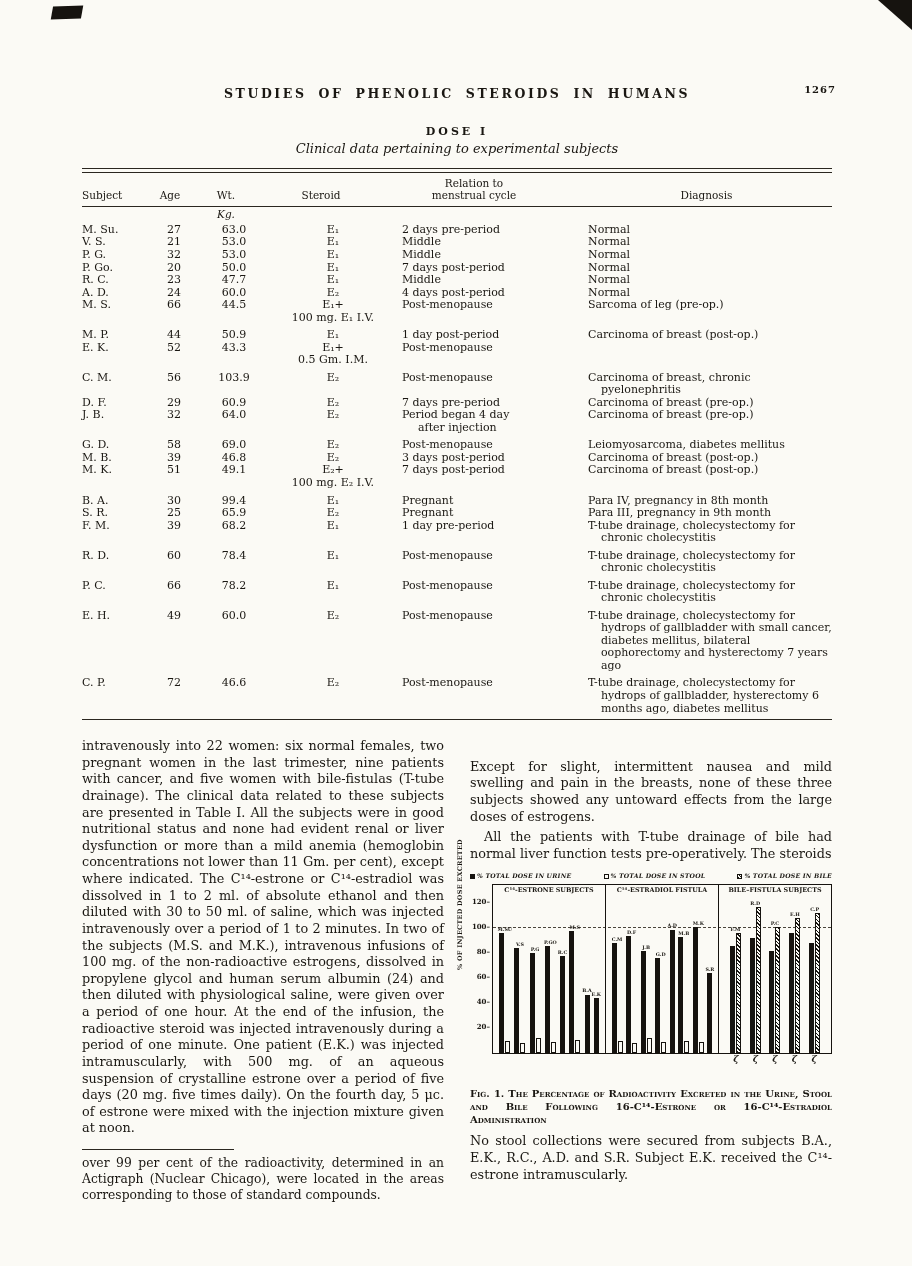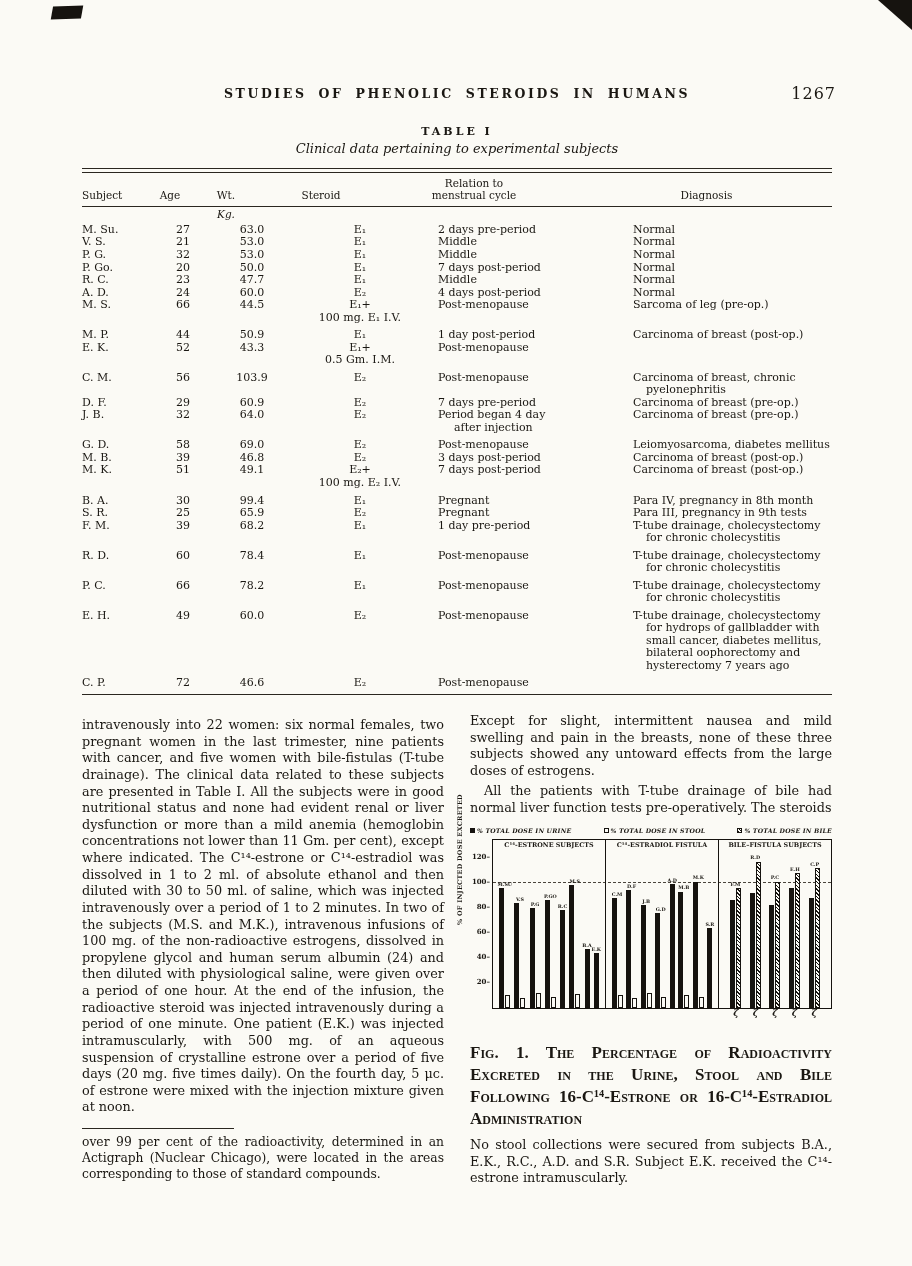--- a/index.html
+++ b/index.html
@@ -4,38 +4,38 @@
 <style>
   html,body{margin:0;padding:0;background:#888;}
   .page{position:relative;width:912px;height:1266px;background:#fbfaf5;color:#1a1712;
         font-family:"DejaVu Serif","Liberation Serif",serif;overflow:hidden;margin:0 auto;}
   .artifact-tl{position:absolute;left:52px;top:6px;width:30px;height:13px;background:#16130f;transform:skew(-12deg) rotate(-2deg);}
   .artifact-tr{position:absolute;right:0;top:0;width:34px;height:30px;background:#16130f;clip-path:polygon(100% 0,0 0,100% 100%);}
   .inner{padding:86px 80px 0 82px;}
 
   
   .runhead{position:relative;text-align:center;font-weight:700;font-size:12.5px;letter-spacing:2.6px;word-spacing:5px;}
-  .pageno{position:absolute;right:-4px;top:-2px;font-weight:400;font-size:16px;letter-spacing:1px;margin-left:11px;}
+  .pageno{position:absolute;right:-4px;top:-2px;font-weight:700;font-size:10px;letter-spacing:1px;margin-left:11px;}
 
   
   .tbl-title{text-align:center;margin-top:24px;font-size:11px;font-weight:700;letter-spacing:3px;}
   .tbl-sub{text-align:center;font-style:italic;font-size:13px;margin-top:3px;}
 
   
   .tbl{margin-top:12px;font-size:11px;line-height:1.14;}
   .rule-double{border-top:1px solid #2a261f;border-bottom:1px solid #2a261f;height:3px;}
   .rule{border-top:1px solid #2a261f;}
   .tgrid{display:grid;grid-template-columns:62px 40px 60px 118px 176px 1fr;column-gap:6px;}
   .thead{font-size:10.5px;padding:5px 0 4px;align-items:end;}
   .thead div{text-align:center;white-space:pre-line;}
   .thead .c-subj{text-align:left;}
   .kgrow{padding:2px 0 1px;font-size:10.5px;}
   .kgrow .c-wt{text-align:center;font-style:italic;}
   .trows{padding:2px 0 4px;}
-  .trow{display:grid;grid-template-columns:62px 40px 60px 118px 176px 1fr;column-gap:19px;}
+  .trow{display:grid;grid-template-columns:62px 40px 60px 118px 176px 1fr;column-gap:10px;}
   .gap{height:5px;}
   .c-age{text-align:center;}
   .c-wt{text-align:center;}
   .c-ster{text-align:center;}
   .c-rel .cont{padding-left:16px;}
   .c-diag{padding-left:13px;text-indent:-13px;}
 
   
   .cols{display:flex;gap:26px;margin-top:18px;font-size:12.8px;line-height:1.3;text-align:justify;align-items:center;}
   .col{width:362px;}
@@ -65,38 +65,38 @@
   .pbars{display:flex;align-items:flex-end;justify-content:space-evenly;height:150px;padding:0 2px;z-index:1;}
   .bg{position:relative;display:flex;align-items:flex-end;gap:1px;height:150px;}
   .blabel{position:absolute;left:50%;transform:translateX(-50%);font-size:4.8px;font-weight:700;white-space:nowrap;}
   .bar{width:5px;border:1px solid #16130f;box-sizing:border-box;}
   .b-urine{background:#16130f;}
   .b-stool{background:#fbfaf5;}
   .b-bile{background:repeating-linear-gradient(45deg,#16130f 0 1px,#fbfaf5 1px 2.6px);}
   .sqg{position:absolute;bottom:-12px;left:0;right:0;display:flex;justify-content:space-evenly;
        font-size:9px;font-style:italic;font-weight:700;}
 
-  .caption{margin-top:33px;font-size:17px;line-height:1.3;font-variant:small-caps;font-weight:600;text-align:justify;font-family:Liberation Serif, serif;}
+  .caption{margin-top:33px;font-size:10px;line-height:1.3;font-variant:small-caps;font-weight:600;text-align:justify;}
   .fignote{margin-top:7px;font-size:12.8px;line-height:1.3;text-align:justify;}
 </style>
 </head>
 <body>
 
 <div class="page">
   <div class="artifact-tl"></div>
   <div class="artifact-tr"></div>
 
   <div class="inner">
 
     <div class="runhead">
       <span>STUDIES OF PHENOLIC STEROIDS IN HUMANS</span>
       <span class="pageno">1267</span>
     </div>
 
-    <div class="tbl-title">TABLE I</div>
+    <div class="tbl-title">DOSE I</div>
     <div class="tbl-sub">Clinical data pertaining to experimental subjects</div>
 
     <div class="tbl">
       <div class="rule-double"></div>
       <div class="tgrid thead">
         <div class="c-subj">Subject</div>
         <div class="c-age">Age</div>
         <div class="c-wt">Wt.</div>
         <div class="c-ster">Steroid</div>
         <div class="c-rel">Relation to
@@ -448,21 +448,21 @@
             <div class="c-wt">
               <div>65.9</div>
             </div>
             <div class="c-ster">
               <div>E₂</div>
             </div>
             <div class="c-rel">
               <div>Pregnant</div>
             </div>
             <div class="c-diag">
-              <div>Para III, pregnancy in 9th tests</div>
+              <div>Para III, pregnancy in 9th month</div>
             </div>
           </div>
           <div class="trow">
             <div class="c-subj">
               <div>F. M.</div>
             </div>
             <div class="c-age">
               <div>39</div>
             </div>
             <div class="c-wt">
@@ -550,20 +550,23 @@
               <div>72</div>
             </div>
             <div class="c-wt">
               <div>46.6</div>
             </div>
             <div class="c-ster">
               <div>E₂</div>
             </div>
             <div class="c-rel">
               <div>Post-menopause</div>
+            </div>
+            <div class="c-diag">
+              <div>T-tube drainage, cholecystectomy for hydrops of gallbladder, hysterectomy 6 months ago, diabetes mellitus</div>
             </div>
           </div>
         </div>
       <div class="rule"></div>
     </div>
 
     <div class="cols">
 
       <div class="col">
         <div>intravenously into 22 women: six normal females, two pregnant women in the last trimester, nine patients with cancer, and five women with bile-fistulas (T-tube drainage).  The clinical data related to these subjects are presented in Table I.  All the subjects were in good nutritional status and none had evident renal or liver dysfunction or more than a mild anemia (hemoglobin concentrations not lower than 11 Gm. per cent), except where indicated.  The C¹⁴-estrone or C¹⁴-estradiol was dissolved in 1 to 2 ml. of absolute ethanol and then diluted with 30 to 50 ml. of saline, which was injected intravenously over a period of 1 to 2 minutes.  In two of the subjects (M.S. and M.K.), intravenous infusions of 100 mg. of the non-radioactive estrogens, dissolved in propylene glycol and human serum albumin (24) and then diluted with physiological saline, were given over a period of one hour.  At the end of the infusion, the radioactive steroid was injected intravenously during a period of one minute.  One patient (E.K.) was injected intramuscularly, with 500 mg. of an aqueous suspension of crystalline estrone over a period of five days (20 mg. five times daily).  On the fourth day, 5 μc. of estrone were mixed with the injection mixture given at noon.</div>

